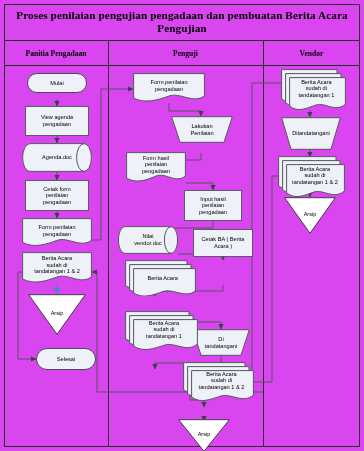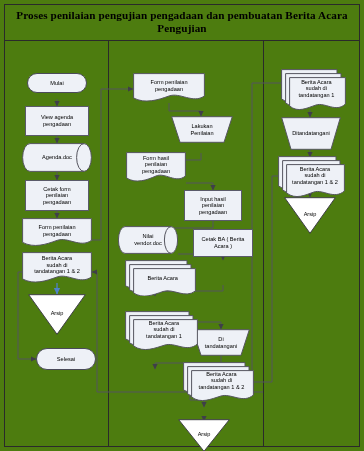--- a/index.html
+++ b/index.html
@@ -1,17 +1,17 @@
 <!DOCTYPE html>
 <html><head>
 <meta charset="utf-8">
 <style>
   html,body{margin:0;padding:0;background:#ffffff;}
   body{font-family:"Liberation Serif", serif;}
-  #page{position:relative;width:364px;height:451px;overflow:hidden;background:#4d7c0f;}
+  #page{position:relative;width:364px;height:451px;overflow:hidden;background:#d946ef;}
 
   
   .frame{position:absolute;left:4px;top:4px;width:356px;height:443px;border:1px solid #2a2a2a;box-sizing:border-box;}
   .title-bar{position:absolute;left:4px;top:4px;width:356px;height:37px;box-sizing:border-box;
              border-bottom:1px solid #2a2a2a;display:flex;align-items:center;justify-content:center;}
   .title-txt{font-family:"Liberation Serif", serif;font-weight:bold;font-size:11.2px;line-height:13.5px;
              text-align:center;color:#000;letter-spacing:.1px;padding:0 6px;}
   .hdr-row{position:absolute;left:4px;top:41px;width:356px;height:25px;box-sizing:border-box;
            border-bottom:1px solid #2a2a2a;}
   .hdr-cell{position:absolute;top:0;height:25px;display:flex;align-items:center;justify-content:center;
@@ -54,20 +54,26 @@
 <body>
 
 <div id="page">
 
   <div class="frame"></div>
 
   <div class="title-bar">
     <div class="title-txt">Proses penilaian pengujian pengadaan dan pembuatan Berita Acara Pengujian</div>
   </div>
 
+  <div class="hdr-row">
+    <div class="hdr-cell" style="left:0px;width:104px;">Panitia
+Pengadaan</div>
+    <div class="hdr-cell" style="left:104px;width:155px;">Penguji</div>
+    <div class="hdr-cell" style="left:259px;width:97px;">Vendor</div>
+  </div>
 
   <div class="vdiv" style="left:108px;top:41px;height:406px;"></div>
   <div class="vdiv" style="left:263px;top:41px;height:406px;"></div>
 
   <svg id="wires" viewBox="0 0 364 451">
     <defs>
       <marker id="ah" markerWidth="6" markerHeight="6" refX="5" refY="3" orient="auto">
         <path d="M0,0.4 L5.4,3 L0,5.6 z" fill="#3f3f48"></path>
       </marker>
       <marker id="ahb" markerWidth="6" markerHeight="6" refX="5" refY="3" orient="auto">

